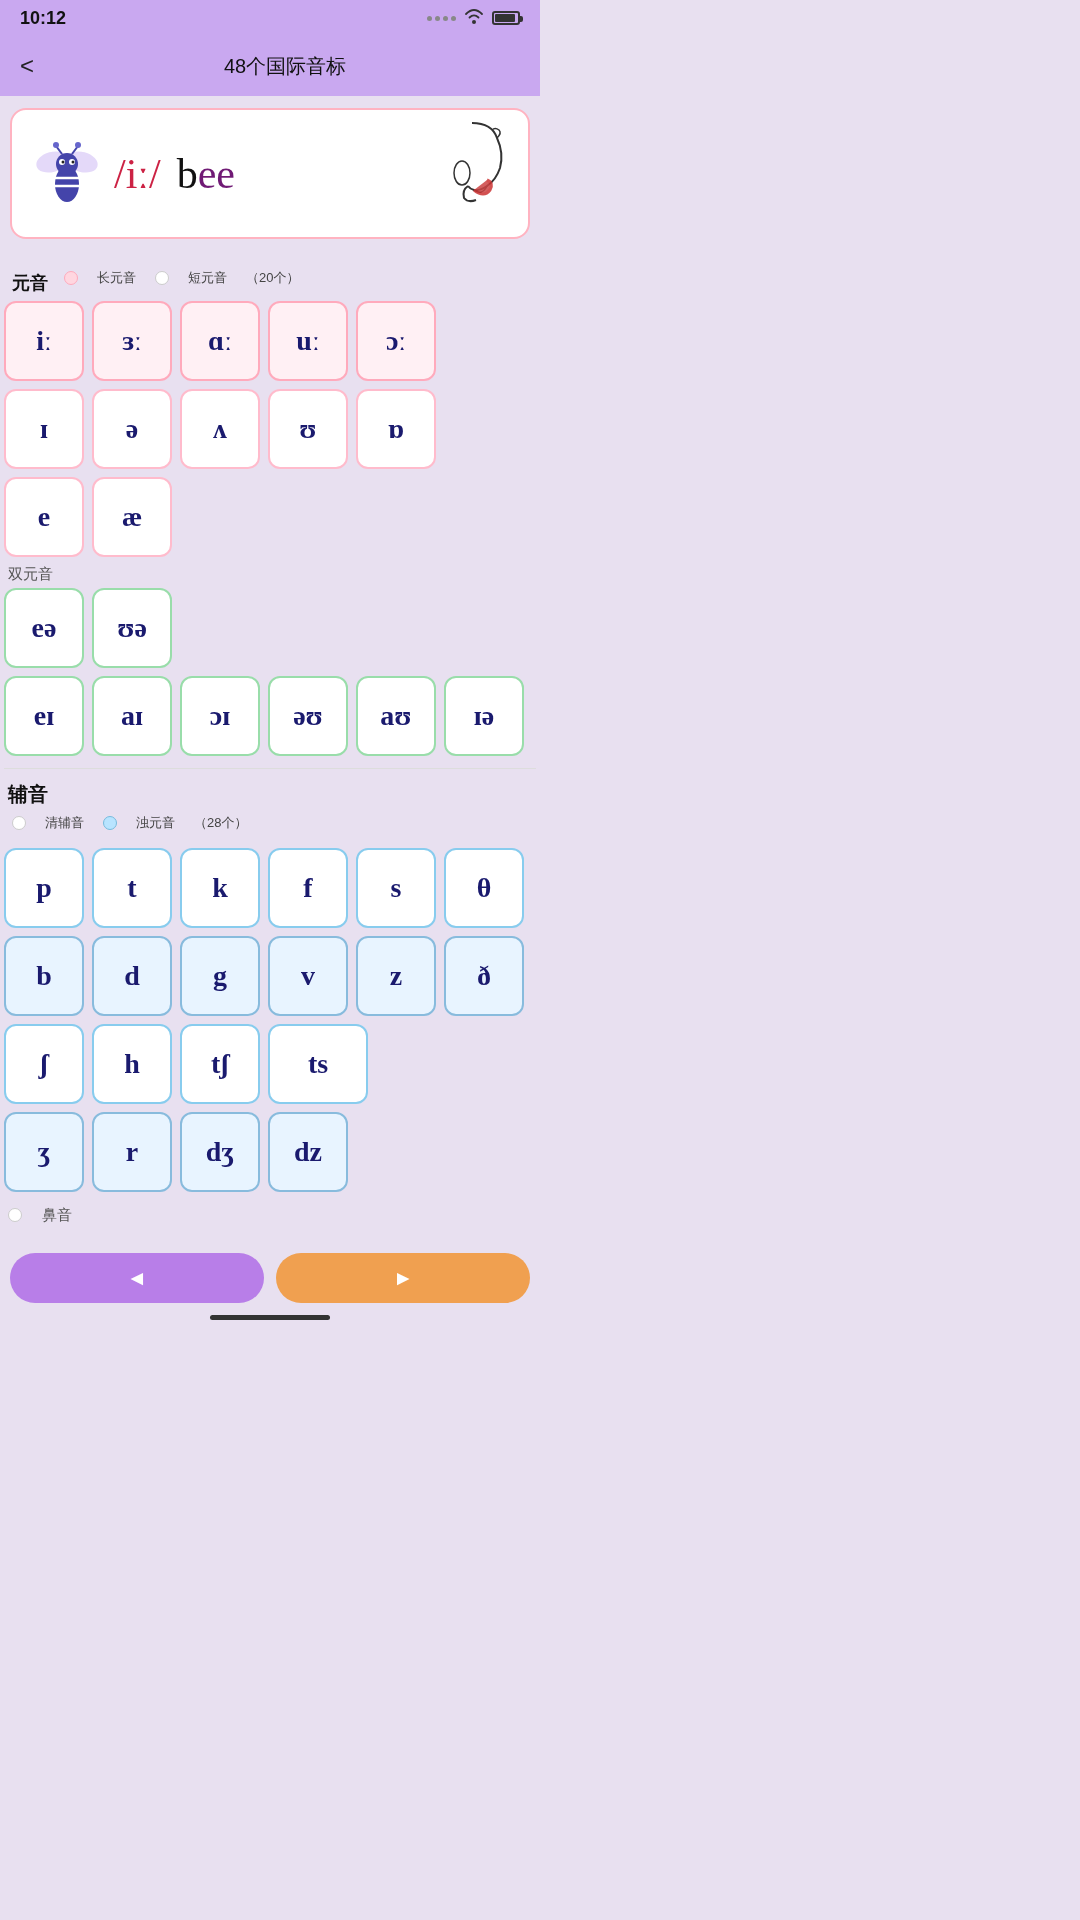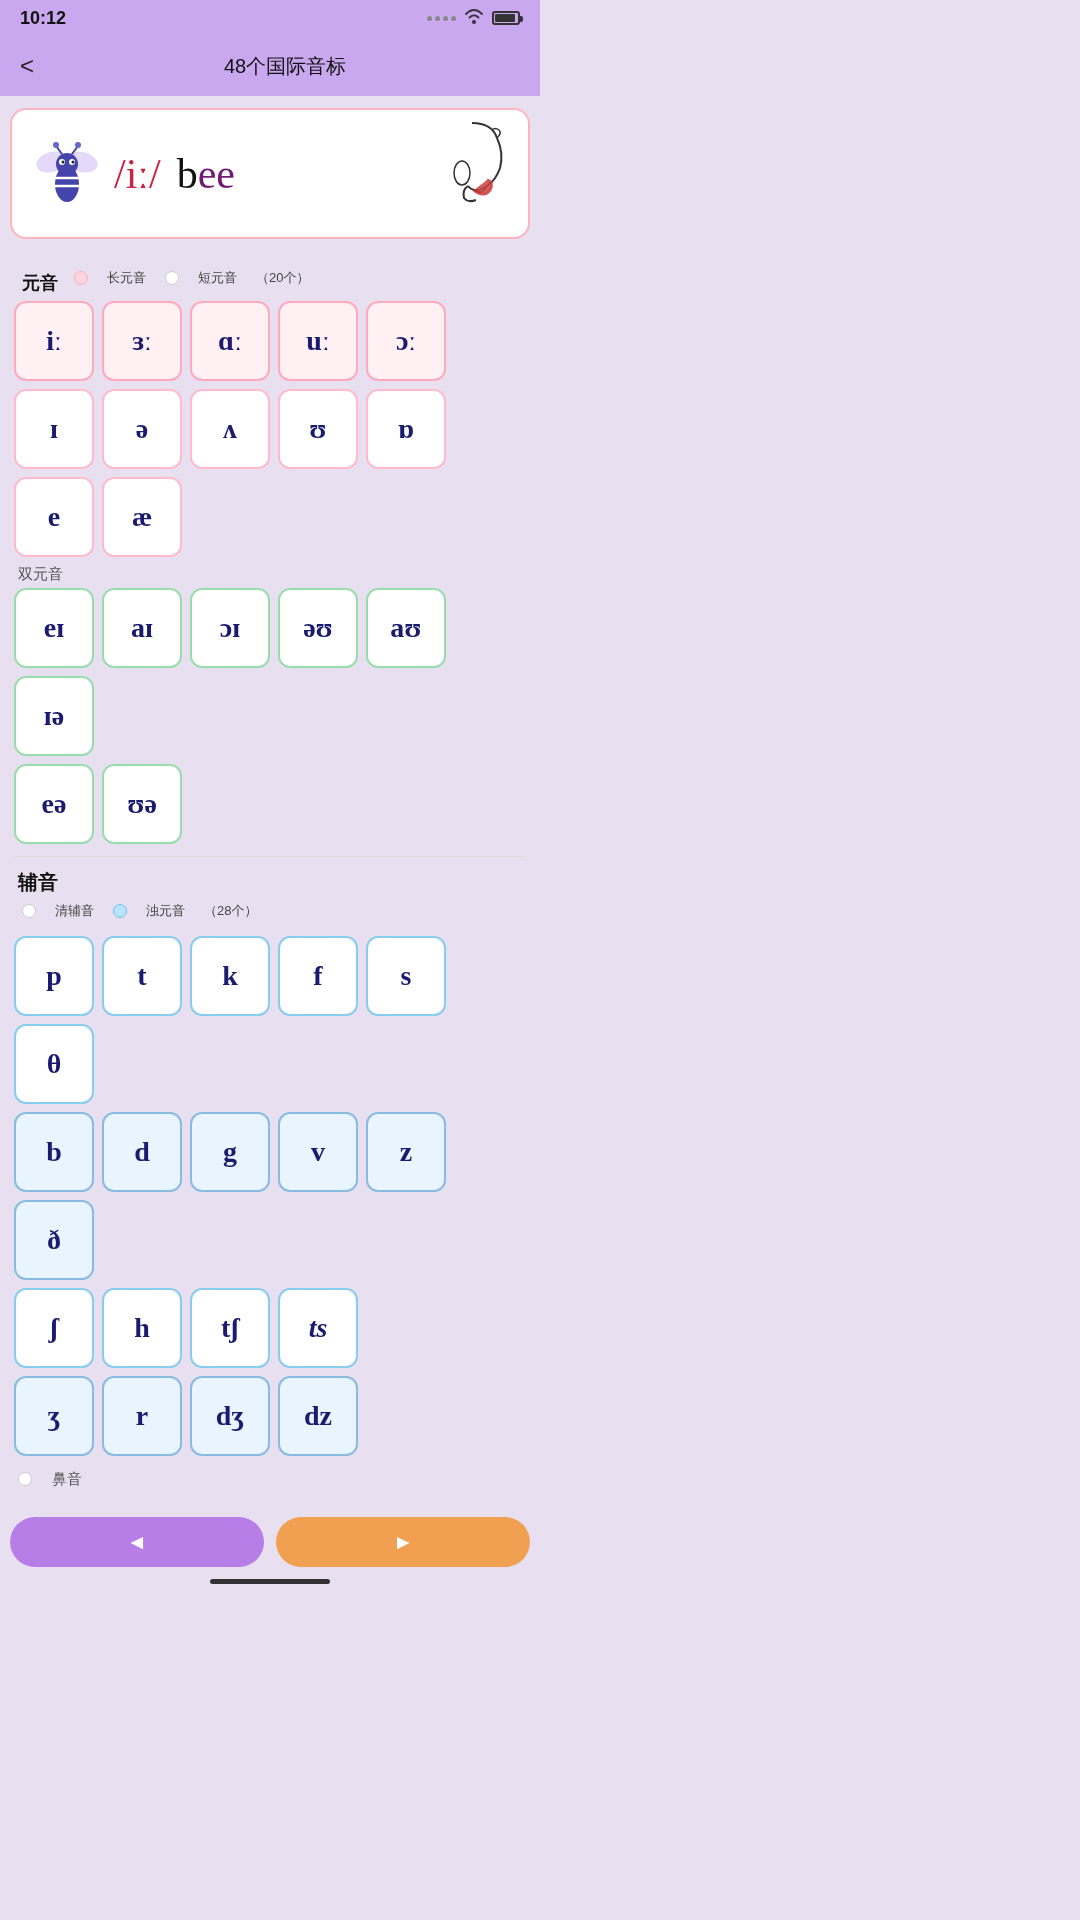--- a/index.html
+++ b/index.html
@@ -111,21 +111,21 @@
     .mouth-diagram {
       position: absolute;
       right: 16px;
       top: 8px;
       width: 80px;
       height: 90px;
     }
 
     
     .content {
-      padding: 8px 14px;
+      padding: 8px 4px;
     }
 
     
     .section-header {
       font-size: 18px;
       color: #111;
       font-weight: 600;
       margin: 8px 4px 4px;
     }
     .section-legend {
@@ -346,30 +346,30 @@
       <div class="phoneme-btn short-vowel">ɒ</div>
     </div>
 
     <div class="phoneme-row">
       <div class="phoneme-btn short-vowel">e</div>
       <div class="phoneme-btn short-vowel">æ</div>
     </div>
 
     <div class="subsection-label">双元音</div>
     <div class="phoneme-row">
+      <div class="phoneme-btn diphthong">eə</div>
+      <div class="phoneme-btn diphthong">ʊə</div>
+    </div>
+    <div class="phoneme-row">
       <div class="phoneme-btn diphthong">eɪ</div>
       <div class="phoneme-btn diphthong">aɪ</div>
       <div class="phoneme-btn diphthong">ɔɪ</div>
       <div class="phoneme-btn diphthong">əʊ</div>
       <div class="phoneme-btn diphthong">aʊ</div>
       <div class="phoneme-btn diphthong">ɪə</div>
-    </div>
-    <div class="phoneme-row">
-      <div class="phoneme-btn diphthong">eə</div>
-      <div class="phoneme-btn diphthong">ʊə</div>
     </div>
   </div>
 
   <div class="divider"></div>
 
   <div>
     <div class="bottom-section-header">辅音</div>
     <div style="display:flex;align-items:center;gap:8px;margin:2px 4px 8px;text-align:center;">
       <div class="section-legend">
         <div class="legend-dot white"></div>
@@ -395,21 +395,21 @@
       <div class="phoneme-btn voiced-consonant">g</div>
       <div class="phoneme-btn voiced-consonant">v</div>
       <div class="phoneme-btn voiced-consonant">z</div>
       <div class="phoneme-btn voiced-consonant">ð</div>
     </div>
 
     <div class="phoneme-row">
       <div class="phoneme-btn clear-consonant">ʃ</div>
       <div class="phoneme-btn clear-consonant">h</div>
       <div class="phoneme-btn clear-consonant" style="width:80px;">tʃ</div>
-      <div class="phoneme-btn clear-consonant" style="width:80px;font-style:italic;">ts</div>
+      <div class="phoneme-btn clear-consonant" style="width:100px;">ts</div>
     </div>
 
     <div class="phoneme-row">
       <div class="phoneme-btn voiced-consonant">ʒ</div>
       <div class="phoneme-btn voiced-consonant">r</div>
       <div class="phoneme-btn voiced-consonant" style="width:80px;">dʒ</div>
       <div class="phoneme-btn voiced-consonant" style="width:80px;">dz</div>
     </div>
 
     <div style="display:flex;align-items:center;gap:16px;margin:6px 4px 8px;">

